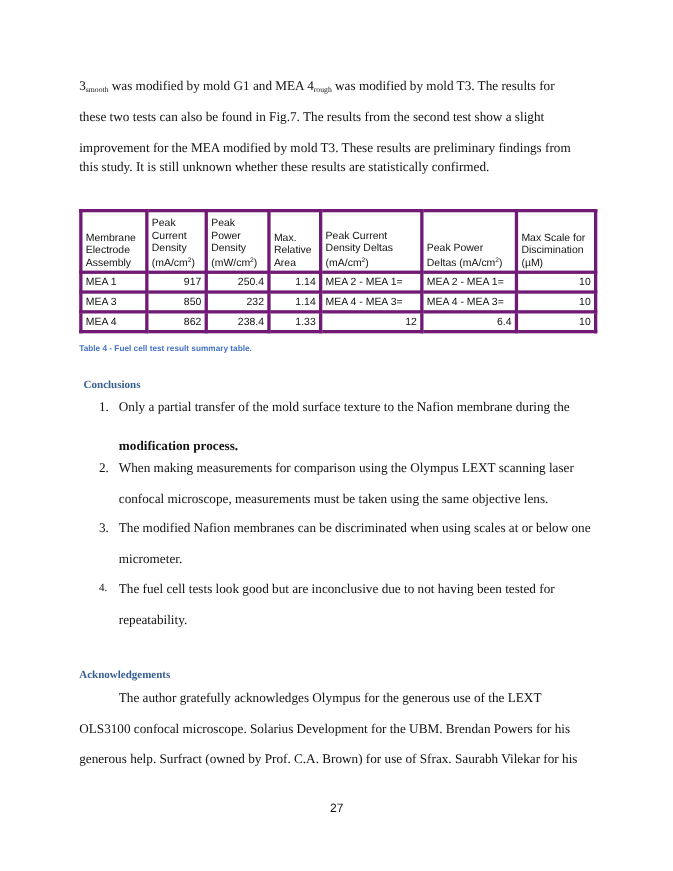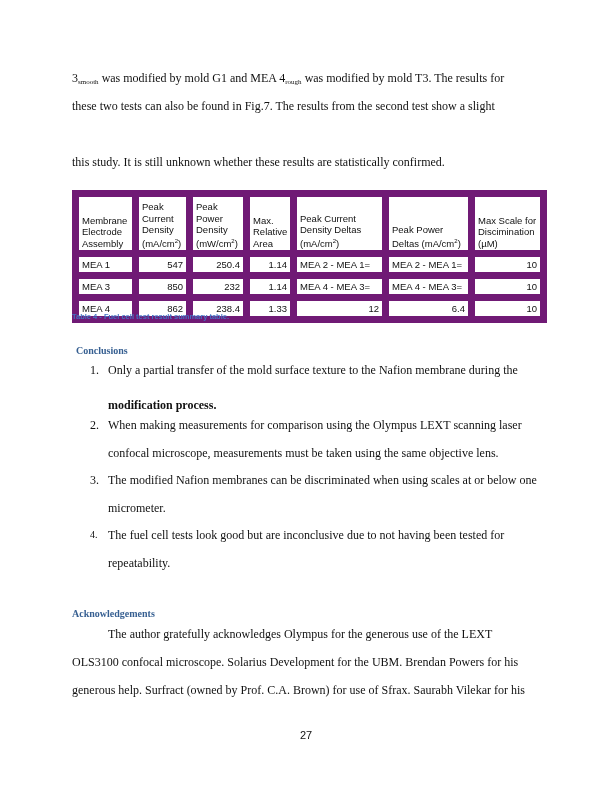--- a/index.html
+++ b/index.html
@@ -5,39 +5,40 @@
   html, body { margin: 0; padding: 0; background: #ffffff; }
   body { width: 612px; height: 792px; position: relative; overflow: hidden; }
   .page { position: absolute; left: 0; top: 0; width: 612px; height: 792px; background: #fff; }
   .serif { font-family: "Liberation Serif", "DejaVu Serif", serif; color: #111; }
   .line { position: absolute; left: 72px; font-size: 12px; white-space: nowrap; line-height: 14px; }
   .sub { font-size: 7px; vertical-align: -2px; }
   .sup { font-size: 6px; vertical-align: 4px; }
 
   table.data { position: absolute; left: 72px; top: 190px; border-collapse: collapse; width: 468px;
     font-family: "Liberation Sans", "DejaVu Sans", sans-serif; font-size: 9.5px; color: #111; table-layout: fixed; }
-  table.data th, table.data td { border: 7px solid #701a75; padding: 0 3px; }
+  table.data th, table.data td { border: 3px solid #701a75; padding: 0 3px; }
   table.data th { font-weight: normal; text-align: left; vertical-align: bottom; line-height: 11.5px; height: 52px; padding-bottom: 1px; }
   table.data td { height: 15px; line-height: 14px; }
   td.num { text-align: right; }
   .caption { position: absolute; left: 72px; top: 312px; font-family: "Liberation Sans", "DejaVu Sans", sans-serif;
     font-size: 7.5px; font-weight: bold; color: #4472c4; }
 
   .heading { position: absolute; font-family: "Liberation Serif", "DejaVu Serif", serif; font-weight: bold; font-size: 10px; color: #365f91; }
   .li-num { position: absolute; font-size: 12px; }
   .page-num { position: absolute; left: 300px; top: 729px; font-family: "Liberation Sans", "DejaVu Sans", sans-serif; font-size: 11px; color: #111; }
 </style>
 </head>
 <body>
 
 <div class="page">
 
   <div class="line serif" style="top:71px;"><span>3</span><span class="sub">smooth</span><span> was modified by mold G1 and MEA 4</span><span class="sub">rough</span><span> was modified by mold T3.  The results for</span></div>
   <div class="line serif" style="top:99px;">these two tests can also be found in Fig.7.  The results from the second test show a slight</div>
-  <div class="line serif" style="top:155px;">this study.  It is still unknown whether these results are statistically confirmed.</div>
+  <div class="line serif" style="top:127px;">improvement for the MEA modified by mold T3.  These results are preliminary findings from</div>
+  <div class="line serif" style="top:144px;">this study.  It is still unknown whether these results are statistically confirmed.</div>
 
   <table class="data">
     <colgroup>
       <col style="width:60px">
         <col style="width:54px">
         <col style="width:57px">
         <col style="width:47px">
       <col style="width:92px">
         <col style="width:86px">
         <col style="width:72px">
@@ -79,21 +80,21 @@
         <th style="vertical-align:bottom;">
             <div>Max Scale for</div>
             <div>Discimination</div>
             <div>(µM)</div>
           </th>
       </tr>
     </thead>
     <tbody>
       <tr>
         <td>MEA 1</td>
-        <td class="num">547</td>
+        <td class="num">917</td>
         <td class="num">250.4</td>
         <td class="num">1.14</td>
         <td>MEA 2 - MEA 1=</td>
         <td>MEA 2 - MEA 1=</td>
         <td class="num">10</td>
       </tr>
       <tr>
         <td>MEA 3</td>
         <td class="num">850</td>
         <td class="num">232</td>

